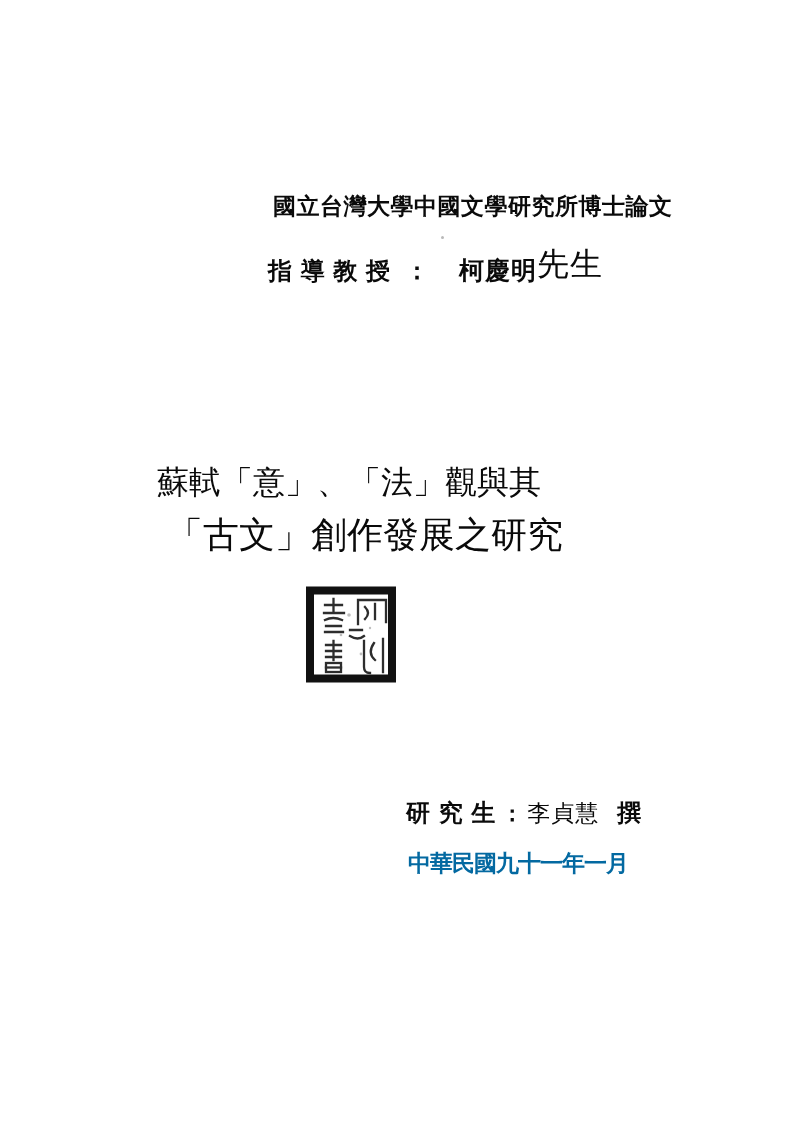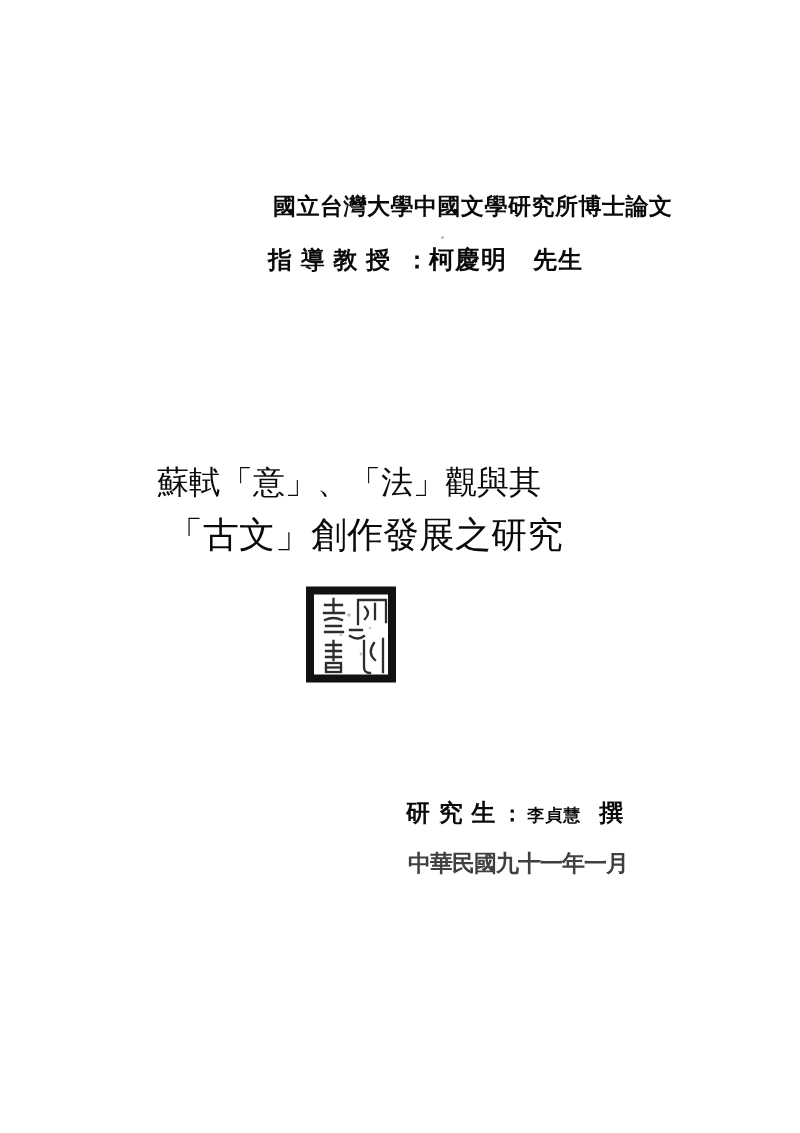--- a/index.html
+++ b/index.html
@@ -45,27 +45,28 @@
   .advisor-colon {
     font-family: "Liberation Sans", sans-serif;
     font-weight: 700;
     font-size: 24px;
     margin-left: 14px;
   }
   .advisor-name {
     font-family: "Liberation Serif", serif;
     font-weight: 600;
     font-size: 25px;
+    margin-left: 30px;
     letter-spacing: 1px;
   }
   .advisor-honorific {
     font-family: "Liberation Sans", sans-serif;
-    font-weight: 700;
-    font-size: 24px;
-    margin-left: 26px;
+    font-weight: 400;
+    font-size: 32px;
+    margin-left: 0;
     letter-spacing: 1px;
   }
   
   .title-line-1 {
     position: absolute;
     left: 157px;
     top: 461px;
     font-family: "Liberation Serif", serif;
     font-weight: 500;
     font-size: 32px;
@@ -109,40 +110,40 @@
     letter-spacing: 1px;
   }
   .author-colon {
     font-family: "Liberation Sans", sans-serif;
     font-weight: 700;
     font-size: 22px;
     margin-left: 5px;
   }
   .author-name {
     font-family: "Liberation Serif", serif;
-    font-weight: 700;
-    font-size: 17px;
+    font-weight: 400;
+    font-size: 23px;
     margin-left: 4px;
     letter-spacing: 1px;
   }
   .author-suffix {
     font-family: "Liberation Sans", sans-serif;
     font-weight: 700;
     font-size: 24px;
     margin-left: 18px;
   }
   .date-line {
     position: absolute;
     left: 408px;
     top: 848px;
     font-family: "Liberation Sans", sans-serif;
     font-weight: 700;
     font-size: 23px;
     letter-spacing: -1px;
-    color: #404040;
+    color: #0369a1;
     white-space: nowrap;
   }
   
   .scan-speck {
     position: absolute;
     left: 441px;
     top: 236px;
     width: 3px;
     height: 3px;
     border-radius: 50%;

